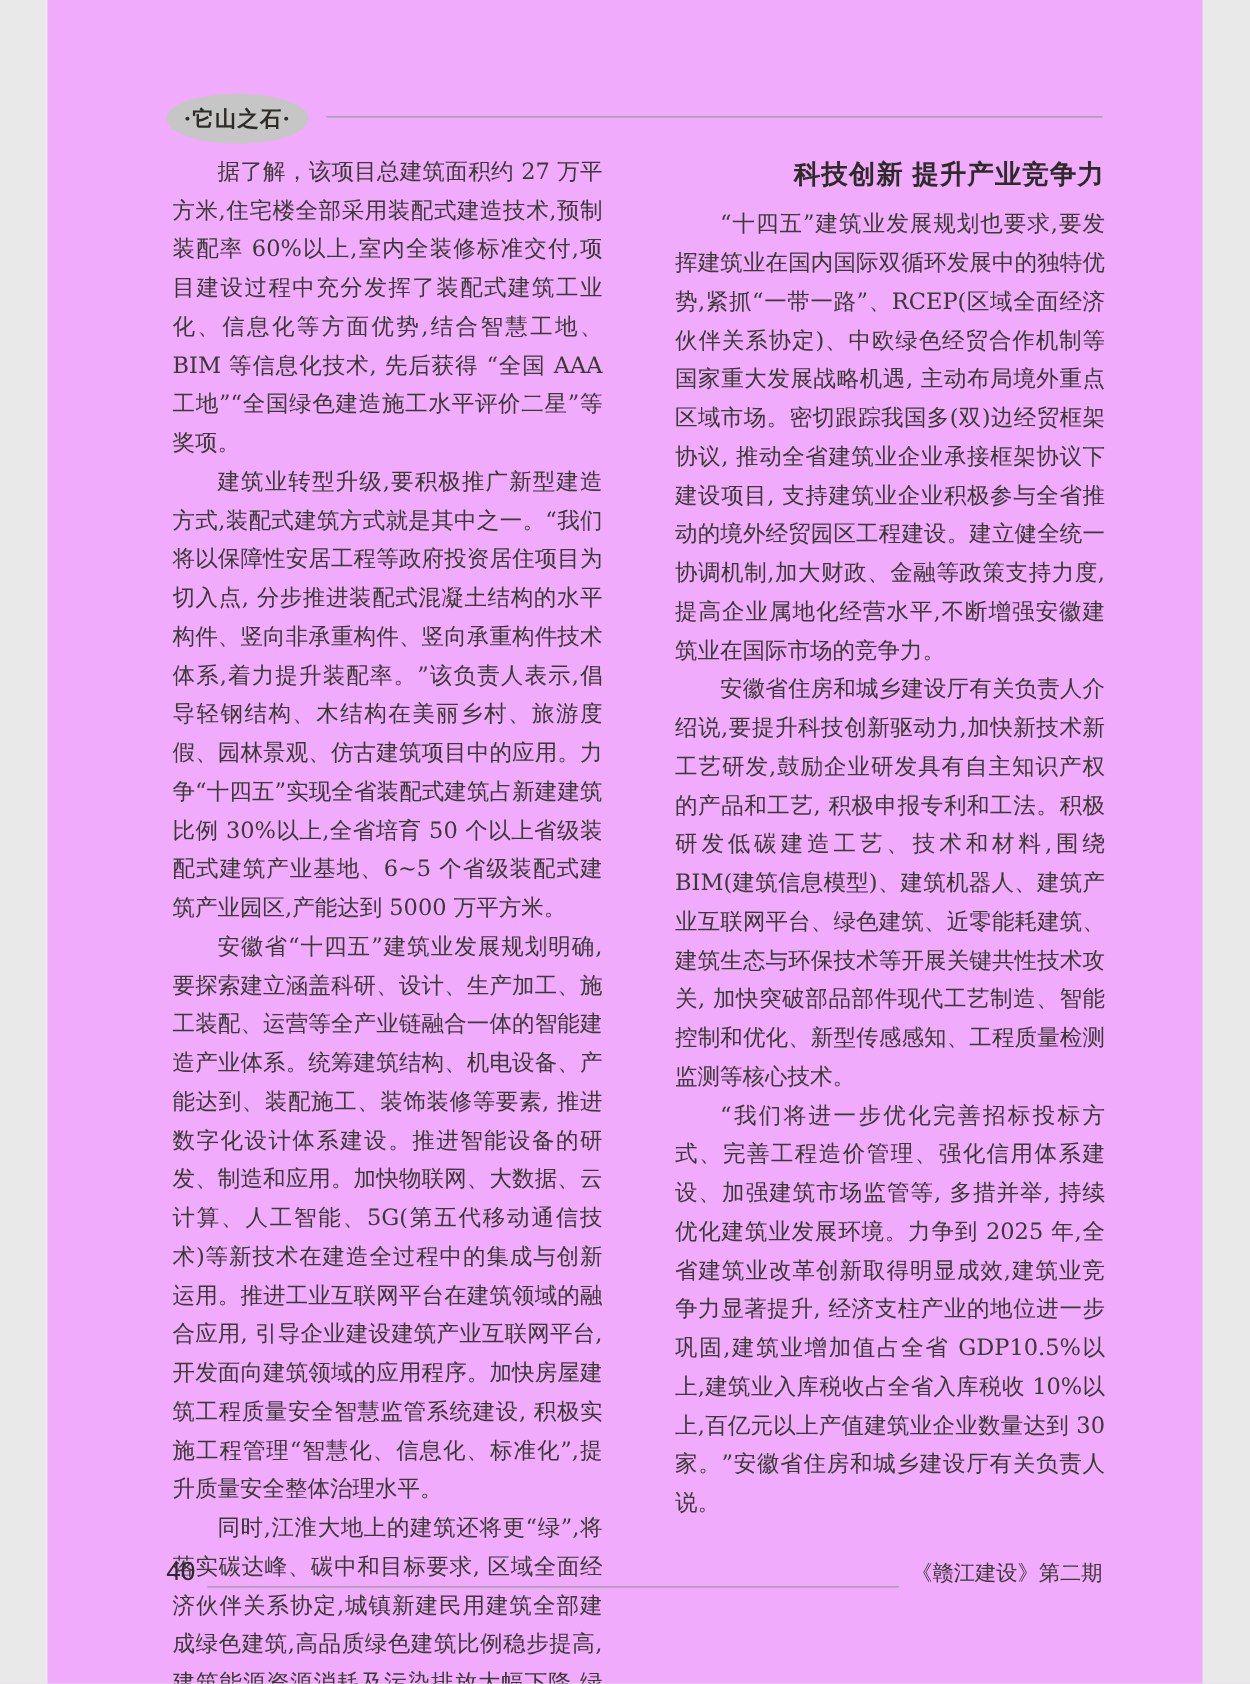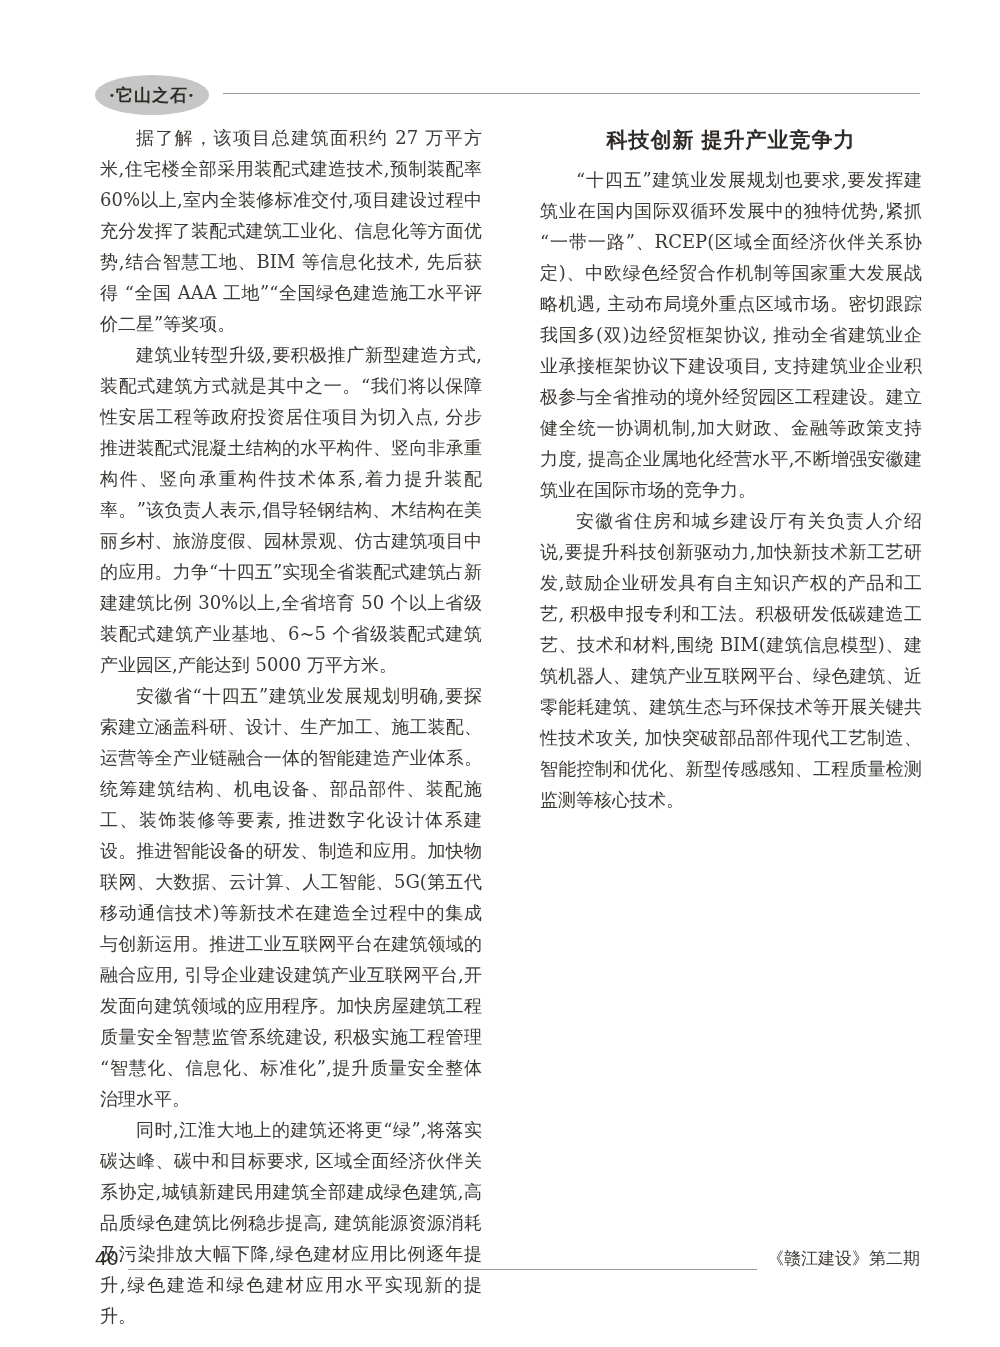--- a/index.html
+++ b/index.html
@@ -1,22 +1,22 @@
 <!DOCTYPE html>
 <html lang="zh"><head>
 <meta charset="utf-8">
 <style>
   * { box-sizing: border-box; margin: 0; padding: 0; }
   html, body { background: #e9e9e9; }
   .page {
     position: relative;
-    width: 1000px;
+    width: 924px;
     height: 1347px;
     margin: 0 auto;
-    background: #ffffff;
+    background: #f0abfc;
     font-family: "DejaVu Serif", serif;
     color: #3c3834;
     overflow: hidden;
   }
 
   
   .page-header {
     position: absolute;
     top: 72px;
     left: 95px;
@@ -64,21 +64,21 @@
     text-align: justify;
     text-align-last: left;
     text-indent: 2em;
     color: #3c3834;
   }
   .col-right h2 {
     font-family: "Liberation Sans", sans-serif;
     font-weight: bold;
     font-size: 21px;
     line-height: 31px;
-    text-align: center;
+    text-align: right;
     color: #2d2a27;
     margin: 2px 0 9px 0;
     letter-spacing: 1px;
   }
 
   
   .page-footer {
     position: absolute;
     left: 95px;
     right: 80px;
@@ -115,28 +115,29 @@
       <span>·它山之石·</span>
     </span>
     <span class="header-rule"></span>
   </header>
 
   <main class="columns">
 
     <section class="col col-left">
       <p>据了解，该项目总建筑面积约 27 万平方米,住宅楼全部采用装配式建造技术,预制装配率 60%以上,室内全装修标准交付,项目建设过程中充分发挥了装配式建筑工业化、信息化等方面优势,结合智慧工地、BIM 等信息化技术, 先后获得 “全国 AAA 工地”“全国绿色建造施工水平评价二星”等奖项。</p>
       <p>建筑业转型升级,要积极推广新型建造方式,装配式建筑方式就是其中之一。“我们将以保障性安居工程等政府投资居住项目为切入点, 分步推进装配式混凝土结构的水平构件、竖向非承重构件、竖向承重构件技术体系,着力提升装配率。”该负责人表示,倡导轻钢结构、木结构在美丽乡村、旅游度假、园林景观、仿古建筑项目中的应用。力争“十四五”实现全省装配式建筑占新建建筑比例 30%以上,全省培育 50 个以上省级装配式建筑产业基地、6~5 个省级装配式建筑产业园区,产能达到 5000 万平方米。</p>
-      <p>安徽省“十四五”建筑业发展规划明确,要探索建立涵盖科研、设计、生产加工、施工装配、运营等全产业链融合一体的智能建造产业体系。统筹建筑结构、机电设备、部品部件、装配施工、装饰装修等要素, 推进数字化设计体系建设。推进智能设备的研发、制造和应用。加快物联网、大数据、云计算、人工智能、5G(第五代移动通信技术)等新技术在建造全过程中的集成与创新运用。推进工业互联网平台在建筑领域的融合应用, 引导企业建设建筑产业互联网平台,开发面向建筑领域的应用程序。加快房屋建筑工程质量安全智慧监管系统建设, 积极实施工程管理“智慧化、信息化、标准化”,提升质量安全整体治理水平。</p>
+      <p>安徽省“十四五”建筑业发展规划明确,要探索建立涵盖科研、设计、生产加工、施工装配、运营等全产业链融合一体的智能建造产业体系。统筹建筑结构、机电设备、产能达到、装配施工、装饰装修等要素, 推进数字化设计体系建设。推进智能设备的研发、制造和应用。加快物联网、大数据、云计算、人工智能、5G(第五代移动通信技术)等新技术在建造全过程中的集成与创新运用。推进工业互联网平台在建筑领域的融合应用, 引导企业建设建筑产业互联网平台,开发面向建筑领域的应用程序。加快房屋建筑工程质量安全智慧监管系统建设, 积极实施工程管理“智慧化、信息化、标准化”,提升质量安全整体治理水平。</p>
       <p>同时,江淮大地上的建筑还将更“绿”,将落实碳达峰、碳中和目标要求, 区域全面经济伙伴关系协定,城镇新建民用建筑全部建成绿色建筑,高品质绿色建筑比例稳步提高, 建筑能源资源消耗及污染排放大幅下降,绿色建材应用比例逐年提升,绿色建造和绿色建材应用水平实现新的提升。</p>
     </section>
 
     <section class="col col-right">
       <h2>科技创新 提升产业竞争力</h2>
       <p>“十四五”建筑业发展规划也要求,要发挥建筑业在国内国际双循环发展中的独特优势,紧抓“一带一路”、RCEP(区域全面经济伙伴关系协定)、中欧绿色经贸合作机制等国家重大发展战略机遇, 主动布局境外重点区域市场。密切跟踪我国多(双)边经贸框架协议, 推动全省建筑业企业承接框架协议下建设项目, 支持建筑业企业积极参与全省推动的境外经贸园区工程建设。建立健全统一协调机制,加大财政、金融等政策支持力度, 提高企业属地化经营水平,不断增强安徽建筑业在国际市场的竞争力。</p>
       <p>安徽省住房和城乡建设厅有关负责人介绍说,要提升科技创新驱动力,加快新技术新工艺研发,鼓励企业研发具有自主知识产权的产品和工艺, 积极申报专利和工法。积极研发低碳建造工艺、技术和材料,围绕 BIM(建筑信息模型)、建筑机器人、建筑产业互联网平台、绿色建筑、近零能耗建筑、建筑生态与环保技术等开展关键共性技术攻关, 加快突破部品部件现代工艺制造、智能控制和优化、新型传感感知、工程质量检测监测等核心技术。</p>
+      <p>“我们将进一步优化完善招标投标方式、完善工程造价管理、强化信用体系建设、加强建筑市场监管等, 多措并举, 持续优化建筑业发展环境。力争到 2025 年,全省建筑业改革创新取得明显成效,建筑业竞争力显著提升, 经济支柱产业的地位进一步巩固,建筑业增加值占全省 GDP10.5%以上,建筑业入库税收占全省入库税收 10%以上,百亿元以上产值建筑业企业数量达到 30 家。”安徽省住房和城乡建设厅有关负责人说。</p>
     </section>
 
   </main>
 
   <footer class="page-footer">
     <span class="page-number">40</span>
     <span class="footer-rule"></span>
     <span class="journal-title">《赣江建设》第二期</span>
   </footer>
 

